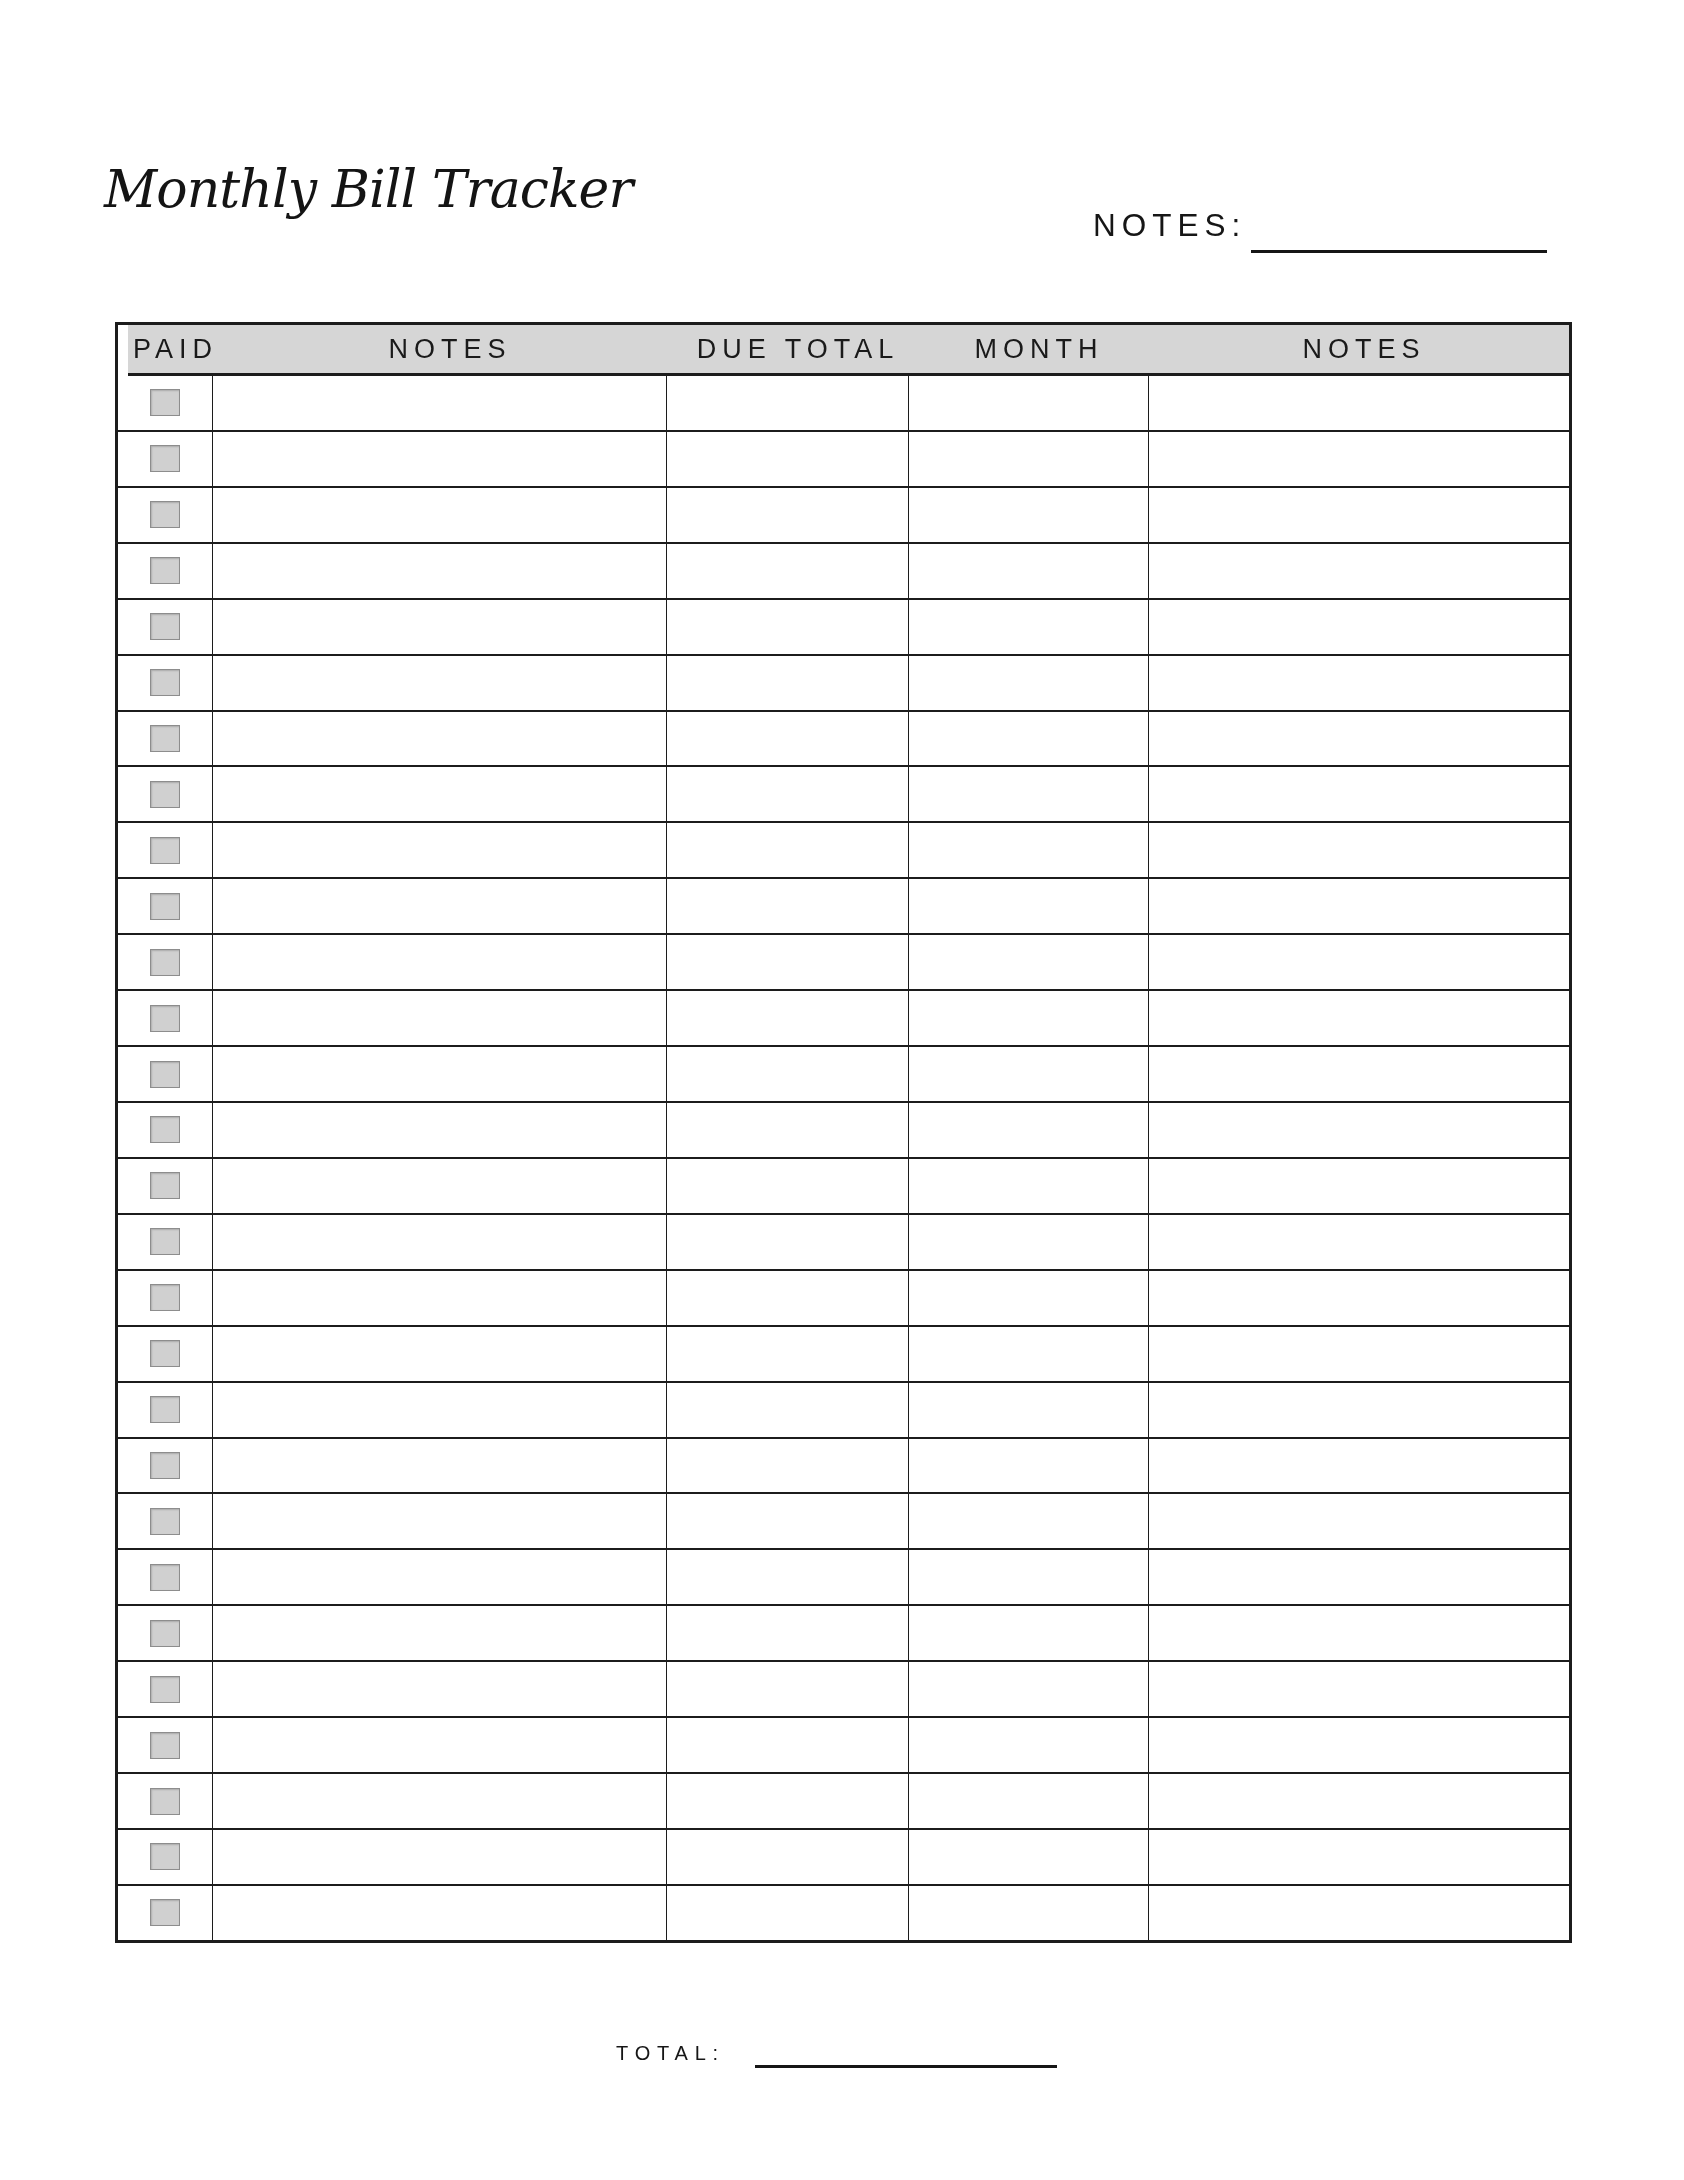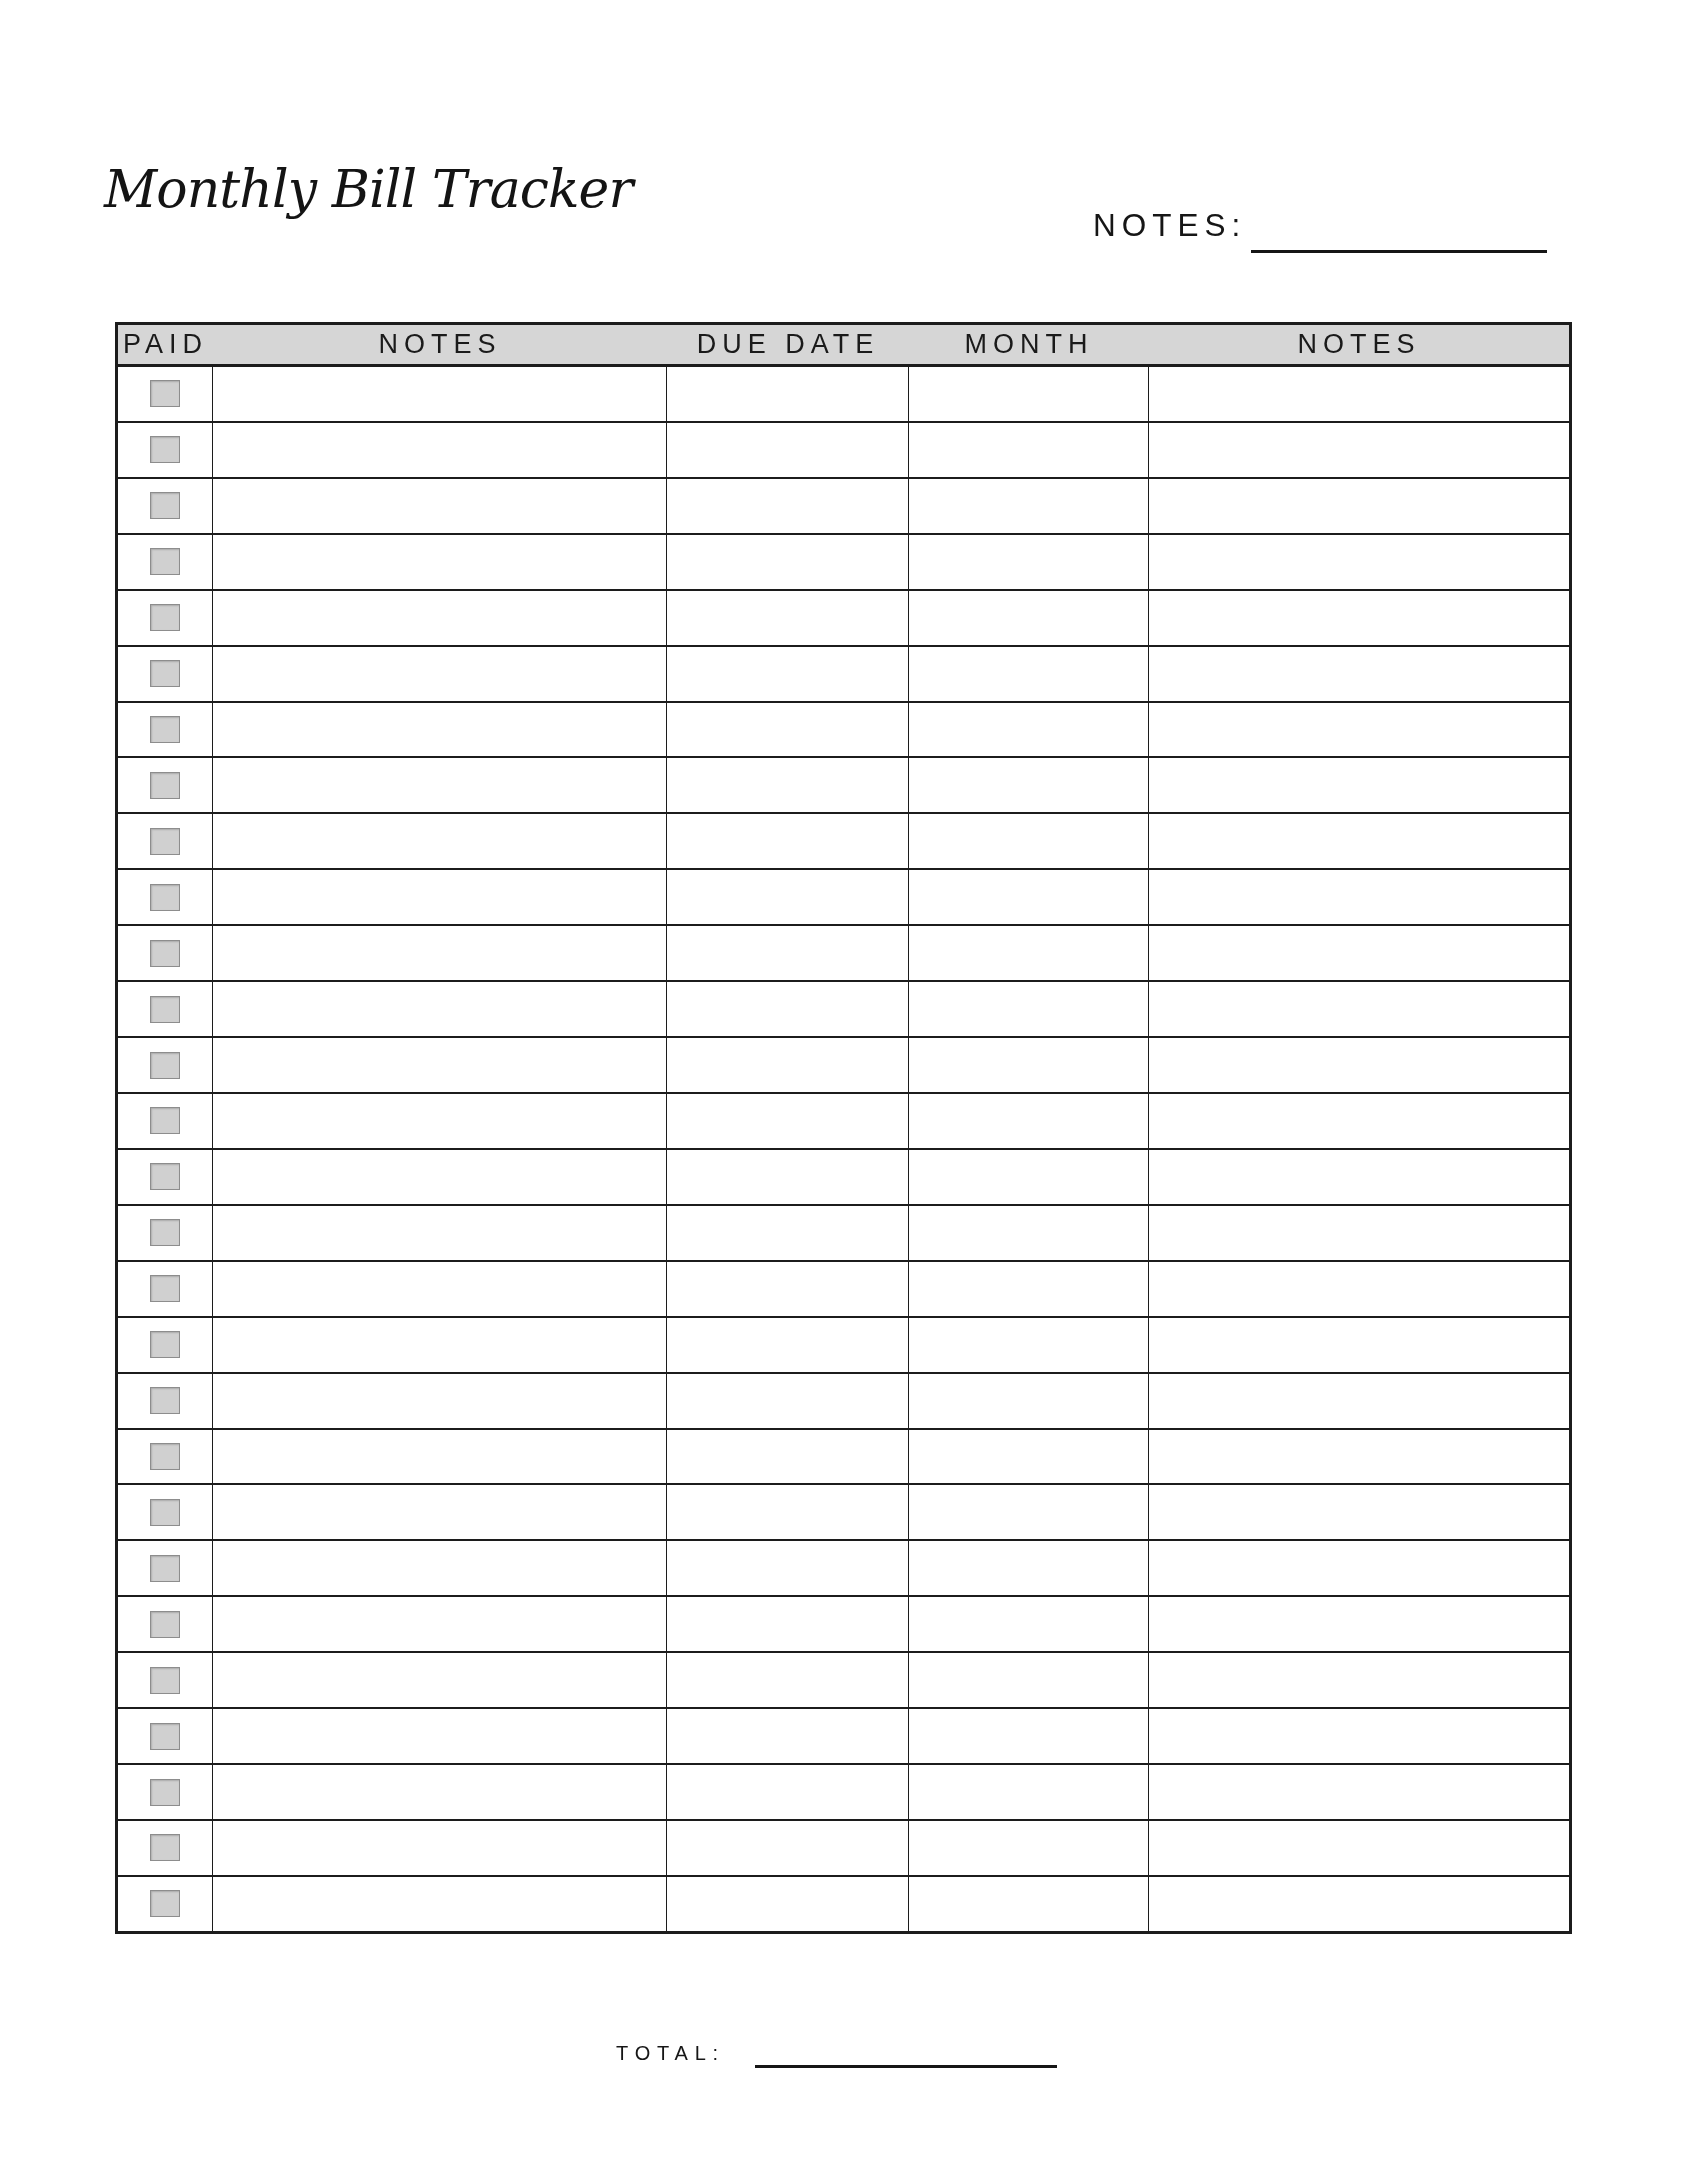--- a/index.html
+++ b/index.html
@@ -62,24 +62,25 @@
   .bill-table {
     position: absolute;
     left: 115px;
     top: 322px;
     width: 1457px;
     border: 3.4px solid var(--ink);
     background: #fff;
   }
   .thead {
     display: flex;
-    height: 42px;
+    height: 51px;
     background: var(--header-bg);
     border-bottom: 3.4px solid var(--ink);
     align-items: center;
+    margin-left: 10px;
   }
   .hcell {
     text-align: center;
     font-size: 27px;
     letter-spacing: 6px;
     color: #1a1a1a;
     white-space: nowrap;
   }
   .tbody {
     display: flex;
@@ -142,21 +143,21 @@
 
   <h1 class="title">Monthly Bill Tracker</h1>
 
   <span class="month-label">NOTES:</span>
   <span class="month-line"></span>
 
   <div class="bill-table">
     <div class="thead">
       <span class="hcell col-paid">PAID</span>
       <span class="hcell col-bill">NOTES</span>
-      <span class="hcell col-due">DUE DATE</span>
+      <span class="hcell col-due">DUE TOTAL</span>
       <span class="hcell col-amount">MONTH</span>
       <span class="hcell col-notes">NOTES</span>
     </div>
     <div class="tbody" id="tbody">
   <div class="row">
     <div class="cell col-paid paid-cell">
       <span class="checkbox"></span>
     </div>
     <div class="cell col-bill"></div>
     <div class="cell col-due"></div>

